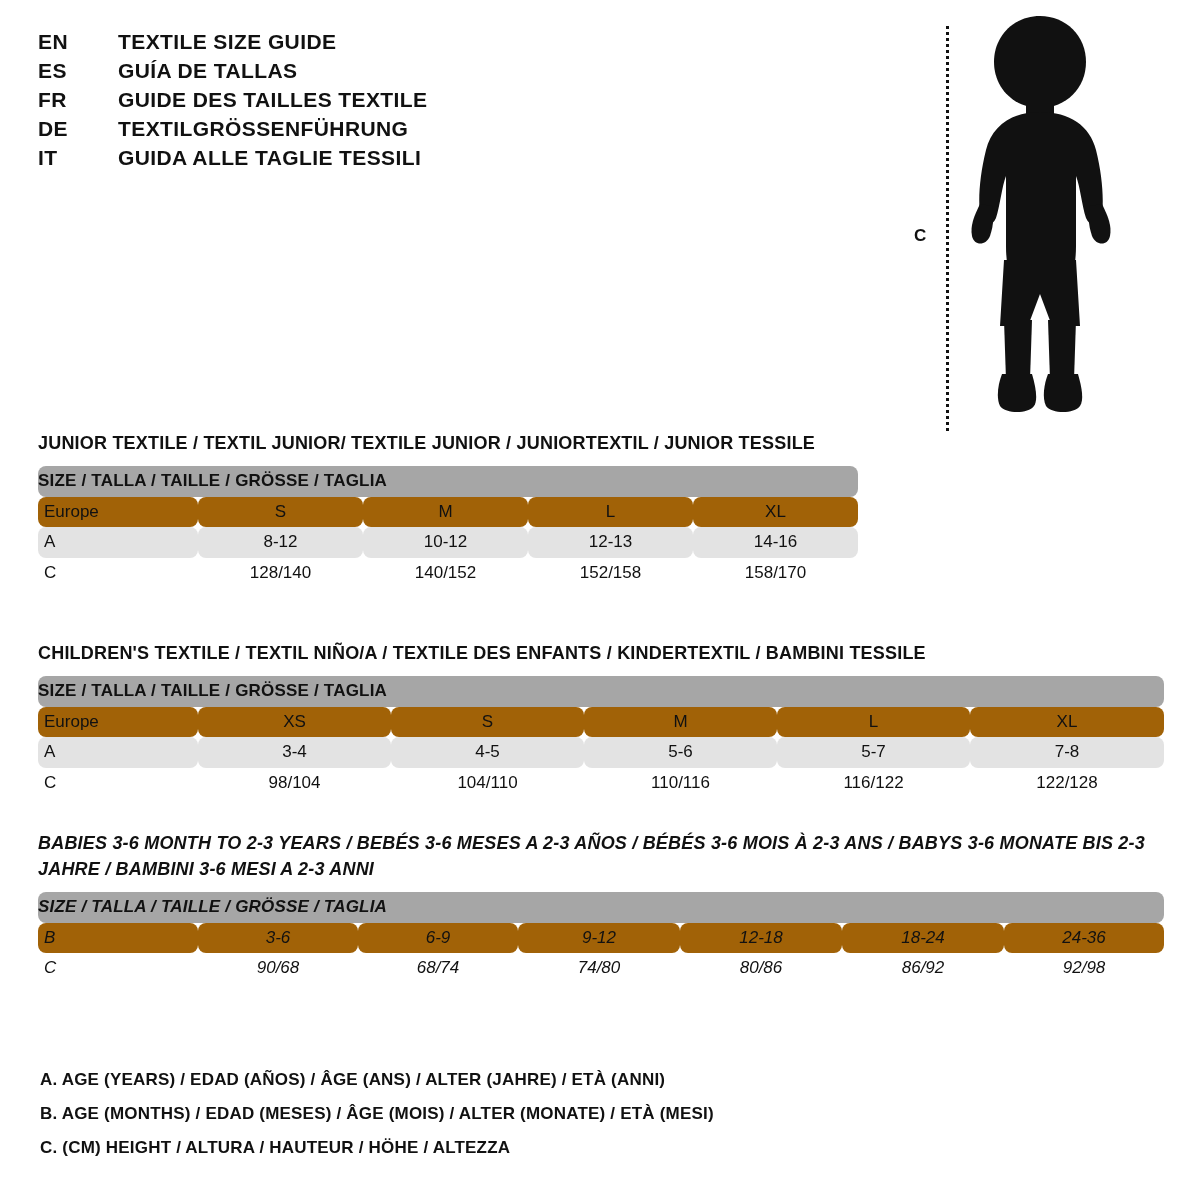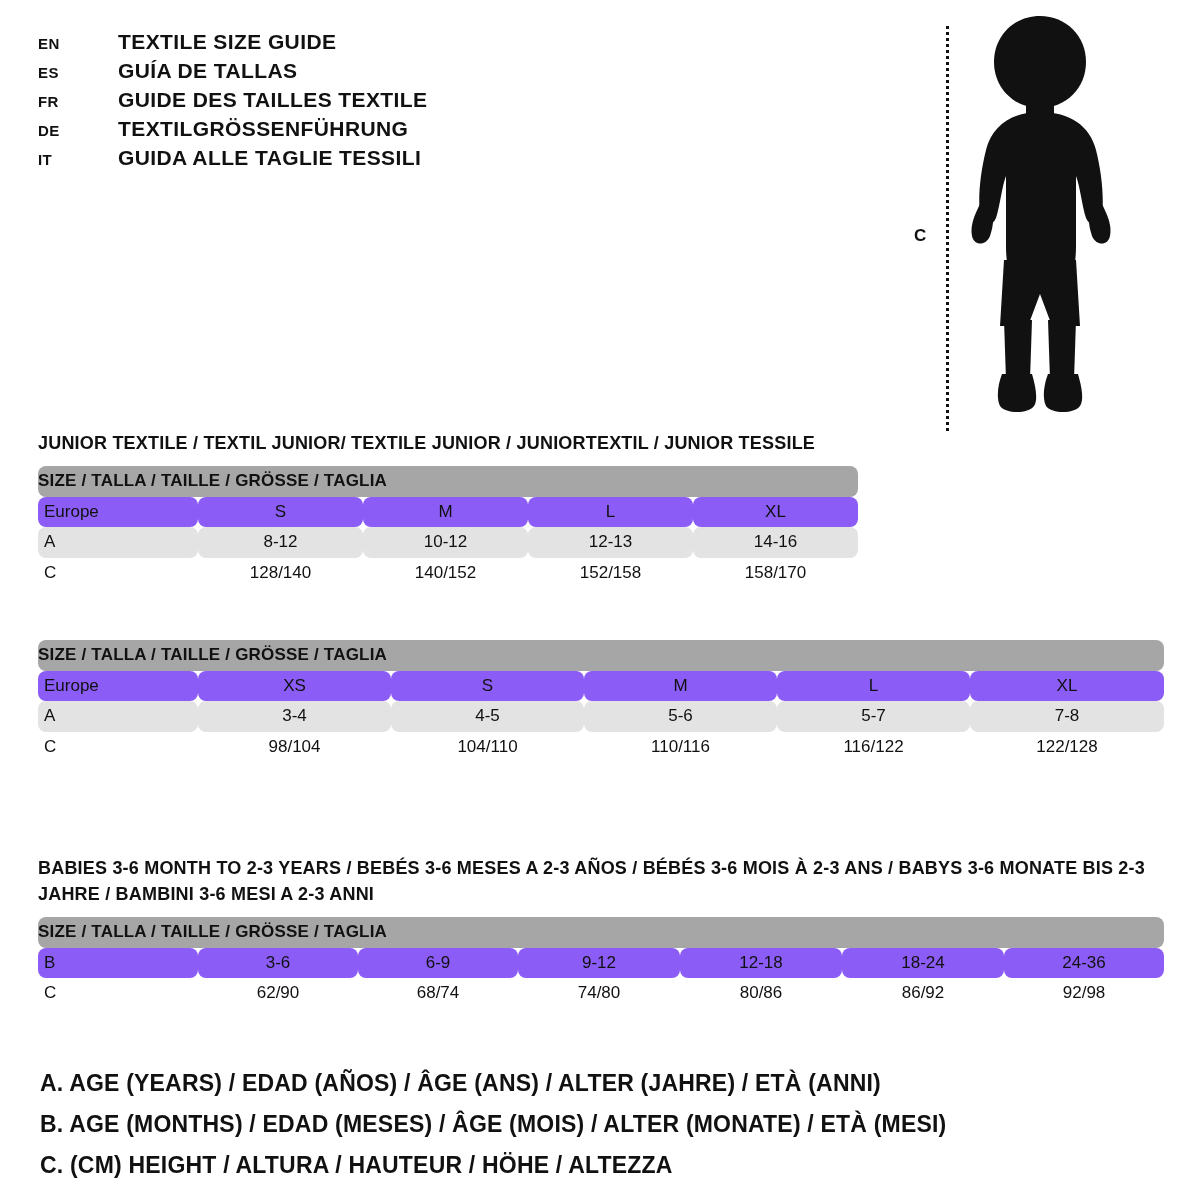--- a/index.html
+++ b/index.html
@@ -23,21 +23,21 @@
     left: 38px;
     width: 560px;
   }
   .header-row {
     display: flex;
     align-items: baseline;
     margin-bottom: 5px;
   }
   .header-lang {
     width: 80px;
-    font-size: 15px;
+    font-size: 21px;
     font-weight: 700;
     letter-spacing: 0.4px;
     text-transform: uppercase;
   }
   .header-title {
     font-size: 21px;
     font-weight: 700;
     letter-spacing: 0.4px;
     text-transform: uppercase;
   }
@@ -96,38 +96,38 @@
     line-height: 1.15;
     border-radius: 8px;
   }
   .band-row td {
     background: #a6a6a6;
     font-weight: 700;
     letter-spacing: 0.2px;
     padding-left: 6px;
     text-transform: uppercase;
   }
-  .row-light td { background: #8b5cf6; }
+  .row-light td { background: #a16207; }
   .row-mid td   { background: #e3e3e3; }
   .row-white td { background: #ffffff; }
   .rowlabel {
     padding-left: 6px !important;
     text-align: left;
     font-weight: 400;
   }
   .cell-c { text-align: center; }
 
   
   .legend {
     position: absolute;
     left: 40px;
     width: 1000px;
   }
   .legend-line {
-    font-size: 23px;
+    font-size: 17px;
     font-weight: 700;
     letter-spacing: 0.2px;
     margin-bottom: 14px;
     text-transform: uppercase;
   }
 </style>
 </head>
 <body>
 
 <div class="header">
@@ -228,20 +228,21 @@
         <td class="cell-c">128/140</td>
         <td class="cell-c">140/152</td>
         <td class="cell-c">152/158</td>
         <td class="cell-c">158/170</td>
       </tr>
     </tbody>
   </table>
 </div>
 
 <div class="section" style="top:640px;">
+  <div class="section-title">CHILDREN'S TEXTILE / TEXTIL NIÑO/A / TEXTILE DES ENFANTS / KINDERTEXTIL / BAMBINI TESSILE</div>
   <table class="size-table" style="width:1126px;">
     <colgroup>
       <col style="width:160px">
         <col style="width:193px">
         <col style="width:193px">
         <col style="width:193px">
         <col style="width:193px">
         <col style="width:194px">
     </colgroup>
     <tbody>
@@ -269,21 +270,21 @@
         <td class="cell-c">98/104</td>
         <td class="cell-c">104/110</td>
         <td class="cell-c">110/116</td>
         <td class="cell-c">116/122</td>
         <td class="cell-c">122/128</td>
       </tr>
     </tbody>
   </table>
 </div>
 
-<div class="section" style="top:855px;">
+<div class="section" style="top:830px;font-style:italic;">
   <div class="section-title">BABIES 3-6 MONTH TO 2-3 YEARS / BEBÉS 3-6 MESES A 2-3 AÑOS / BÉBÉS 3-6 MOIS À 2-3 ANS / BABYS 3-6 MONATE BIS 2-3 JAHRE / BAMBINI 3-6 MESI A 2-3 ANNI</div>
   <table class="size-table" style="width:1126px;">
     <colgroup>
       <col style="width:160px">
         <col style="width:160px">
         <col style="width:160px">
         <col style="width:162px">
         <col style="width:162px">
         <col style="width:162px">
         <col style="width:160px">
@@ -296,21 +297,21 @@
         <td class="rowlabel">B</td>
         <td class="cell-c">3-6</td>
         <td class="cell-c">6-9</td>
         <td class="cell-c">9-12</td>
         <td class="cell-c">12-18</td>
         <td class="cell-c">18-24</td>
         <td class="cell-c">24-36</td>
       </tr>
       <tr class="row-white">
         <td class="rowlabel">C</td>
-        <td class="cell-c">62/90</td>
+        <td class="cell-c">90/68</td>
         <td class="cell-c">68/74</td>
         <td class="cell-c">74/80</td>
         <td class="cell-c">80/86</td>
         <td class="cell-c">86/92</td>
         <td class="cell-c">92/98</td>
       </tr>
     </tbody>
   </table>
 </div>
 

